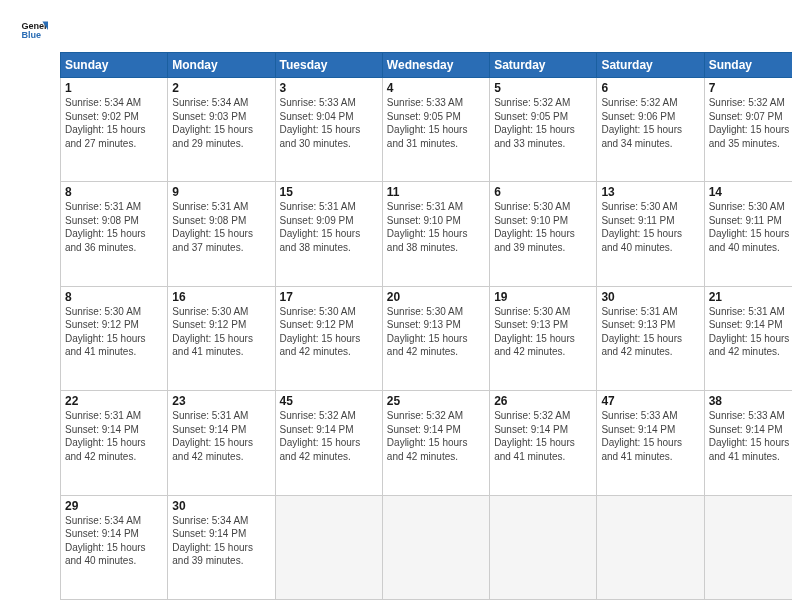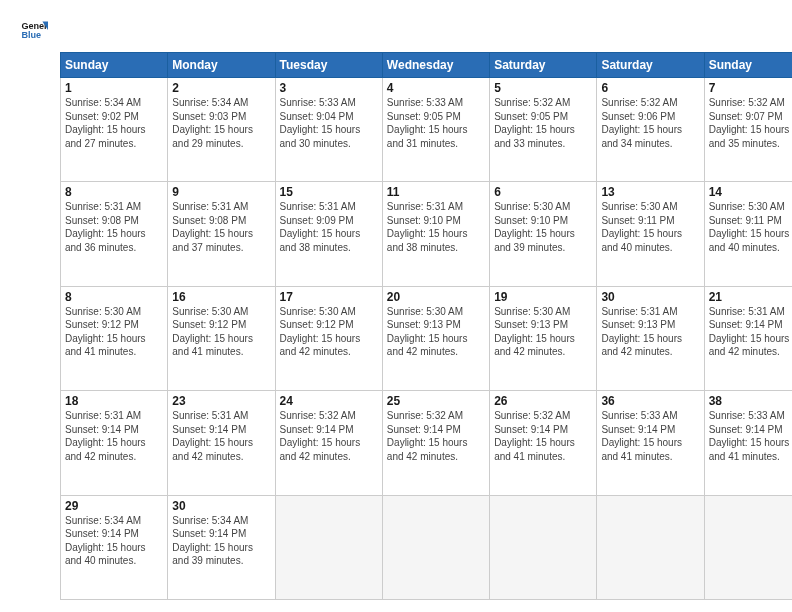--- a/index.html
+++ b/index.html
@@ -262,56 +262,56 @@
           <td>
             <span class="day-number">21</span>
             <div class="day-info" style="white-space: pre-line;">Sunrise: 5:31 AM
 Sunset: 9:14 PM
 Daylight: 15 hours
 and 42 minutes.</div>
           </td>
         </tr>
         <tr>
           <td>
-            <span class="day-number">18</span>
+            <span class="day-number">22</span>
             <div class="day-info" style="white-space: pre-line;">Sunrise: 5:31 AM
 Sunset: 9:14 PM
 Daylight: 15 hours
 and 42 minutes.</div>
           </td>
           <td>
             <span class="day-number">23</span>
             <div class="day-info" style="white-space: pre-line;">Sunrise: 5:31 AM
 Sunset: 9:14 PM
 Daylight: 15 hours
 and 42 minutes.</div>
           </td>
           <td>
-            <span class="day-number">24</span>
+            <span class="day-number">45</span>
             <div class="day-info" style="white-space: pre-line;">Sunrise: 5:32 AM
 Sunset: 9:14 PM
 Daylight: 15 hours
 and 42 minutes.</div>
           </td>
           <td>
             <span class="day-number">25</span>
             <div class="day-info" style="white-space: pre-line;">Sunrise: 5:32 AM
 Sunset: 9:14 PM
 Daylight: 15 hours
 and 42 minutes.</div>
           </td>
           <td>
             <span class="day-number">26</span>
             <div class="day-info" style="white-space: pre-line;">Sunrise: 5:32 AM
 Sunset: 9:14 PM
 Daylight: 15 hours
 and 41 minutes.</div>
           </td>
           <td>
-            <span class="day-number">36</span>
+            <span class="day-number">47</span>
             <div class="day-info" style="white-space: pre-line;">Sunrise: 5:33 AM
 Sunset: 9:14 PM
 Daylight: 15 hours
 and 41 minutes.</div>
           </td>
           <td>
             <span class="day-number">38</span>
             <div class="day-info" style="white-space: pre-line;">Sunrise: 5:33 AM
 Sunset: 9:14 PM
 Daylight: 15 hours

